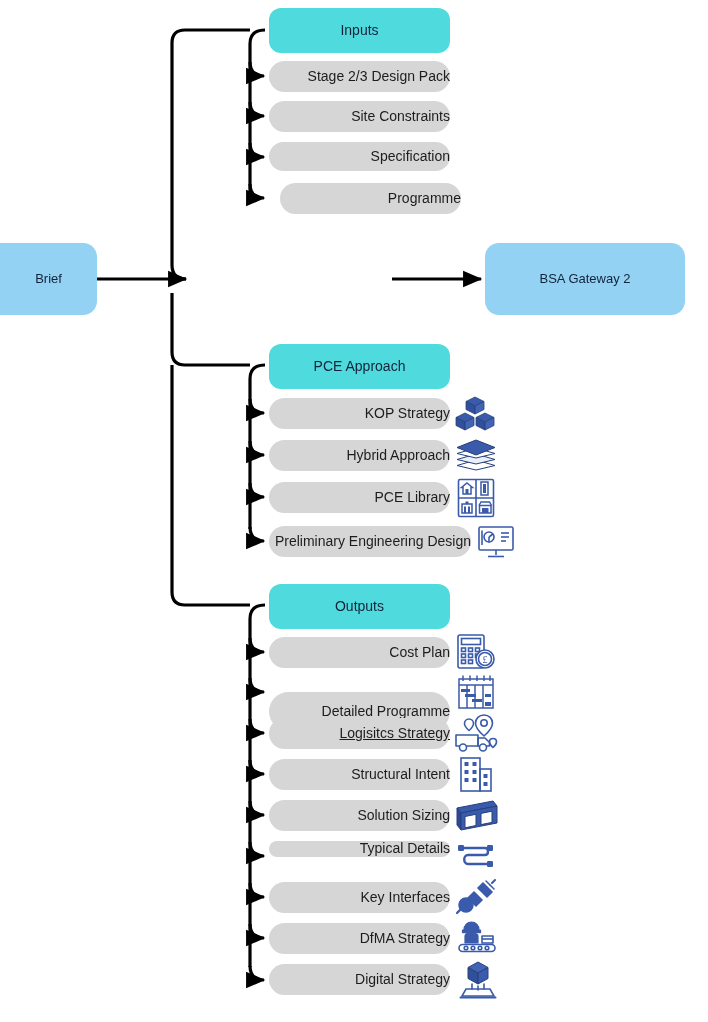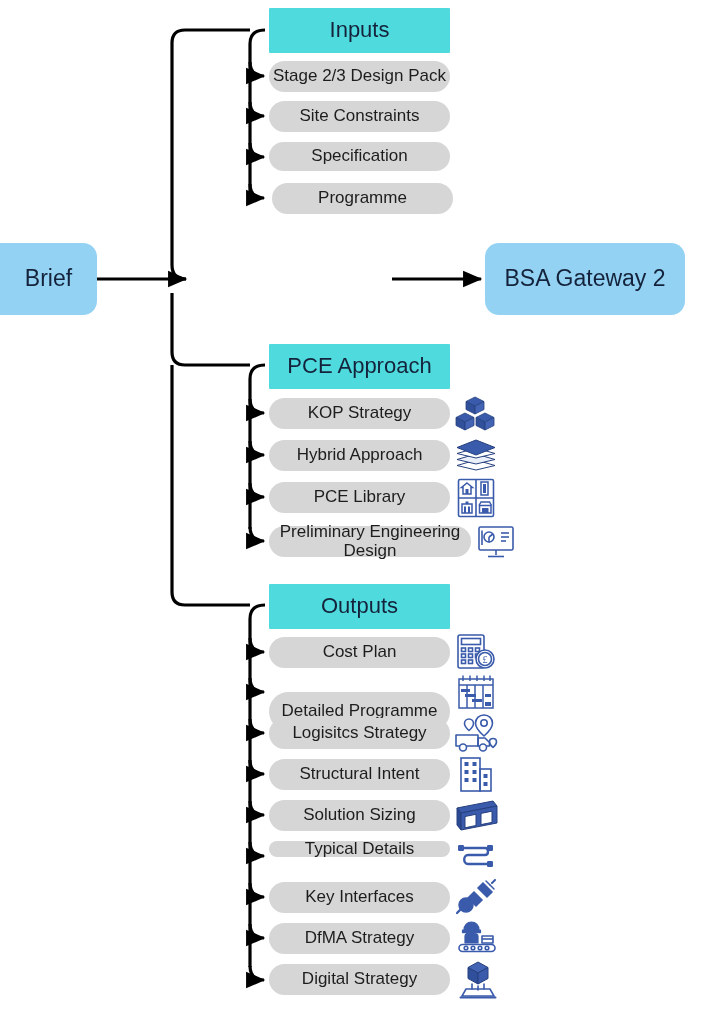--- a/index.html
+++ b/index.html
@@ -34,35 +34,36 @@
     display: flex;
     align-items: center;
     justify-content: center;
     color: #14233b;
     line-height: 1.1;
     text-align: center;
   }
   .node-main {
     background: #93d2f2;
     border-radius: 14px;
-    font-size: 23px;
+    font-size: 13px;
   }
   .node-main.left-cut {
     border-radius: 0 14px 14px 0;
   }
   .node-header {
     background: #4fdbdd;
-    border-radius: 1px;
-    font-size: 22px;
+    border-radius: 12px;
+    font-size: 14px;
   }
   .node-pill {
     background: #d6d6d6;
     border-radius: 20px;
-    font-size: 17px;
+    font-size: 14px;
     color: #1d1d1d;
+    justify-content: flex-end;
   }
   .icon-slot {
     position: absolute;
     display: flex;
     align-items: center;
     justify-content: center;
   }
   .icon-slot svg {
     display: block;
   }
@@ -133,21 +134,21 @@
 
   <div class="node node-pill" style="left:269px; top:61px; width:181px; height:31px;">
     <span>Stage 2/3 Design Pack</span>
   </div>
   <div class="node node-pill" style="left:269px; top:101px; width:181px; height:31px;">
     <span>Site Constraints</span>
   </div>
   <div class="node node-pill" style="left:269px; top:142px; width:181px; height:29px;">
     <span>Specification</span>
   </div>
-  <div class="node node-pill" style="left:272px; top:183px; width:181px; height:31px;">
+  <div class="node node-pill" style="left:280px; top:183px; width:181px; height:31px;">
     <span>Programme</span>
   </div>
 
   <div class="node node-header" style="left:269px; top:344px; width:181px; height:45px;">
     <span>PCE Approach</span>
   </div>
 
   <div class="node node-pill" style="left:269px; top:398px; width:181px; height:31px;">
     <span>KOP Strategy</span>
   </div>
@@ -281,21 +282,21 @@
       <g fill="#3a5bab">
         <rect x="5" y="16" width="9" height="3"></rect>
         <rect x="9" y="21" width="11" height="3"></rect>
         <rect x="16" y="26" width="10" height="3"></rect>
         <rect x="29" y="21" width="6" height="3"></rect>
         <rect x="29" y="29" width="6" height="4"></rect>
       </g>
     </svg>
   </div>
 
-  <div class="node node-pill" style="left:269px; top:718px; width:181px; height:31px;">
+  <div class="node node-pill" style="left:269px; top:718px; width:181px; height:31px;text-decoration:underline;">
     <span>Logisitcs Strategy</span>
   </div>
   <div class="icon-slot" style="left:454px; top:713px; width:44px; height:40px;">
     <svg viewBox="0 0 44 40" width="44" height="40">
       <g fill="none" stroke="#3a5bab" stroke-width="1.6" stroke-linejoin="round">
         <path d="M30 2 C35 2 38.5 5.6 38.5 10.2 C38.5 15.5 30 23 30 23 C30 23 21.5 15.5 21.5 10.2 C21.5 5.6 25 2 30 2 Z"></path>
         <circle cx="30" cy="10" r="3.2"></circle>
         <path d="M15 6 C17.6 6 19.5 8 19.5 10.4 C19.5 13.4 15 17.5 15 17.5 C15 17.5 10.5 13.4 10.5 10.4 C10.5 8 12.4 6 15 6 Z"></path>
         <path d="M2 22 L24 22 L24 33 L2 33 Z"></path>
         <path d="M24 25 L31 25 L35.5 29.5 L35.5 33 L24 33 Z"></path>

